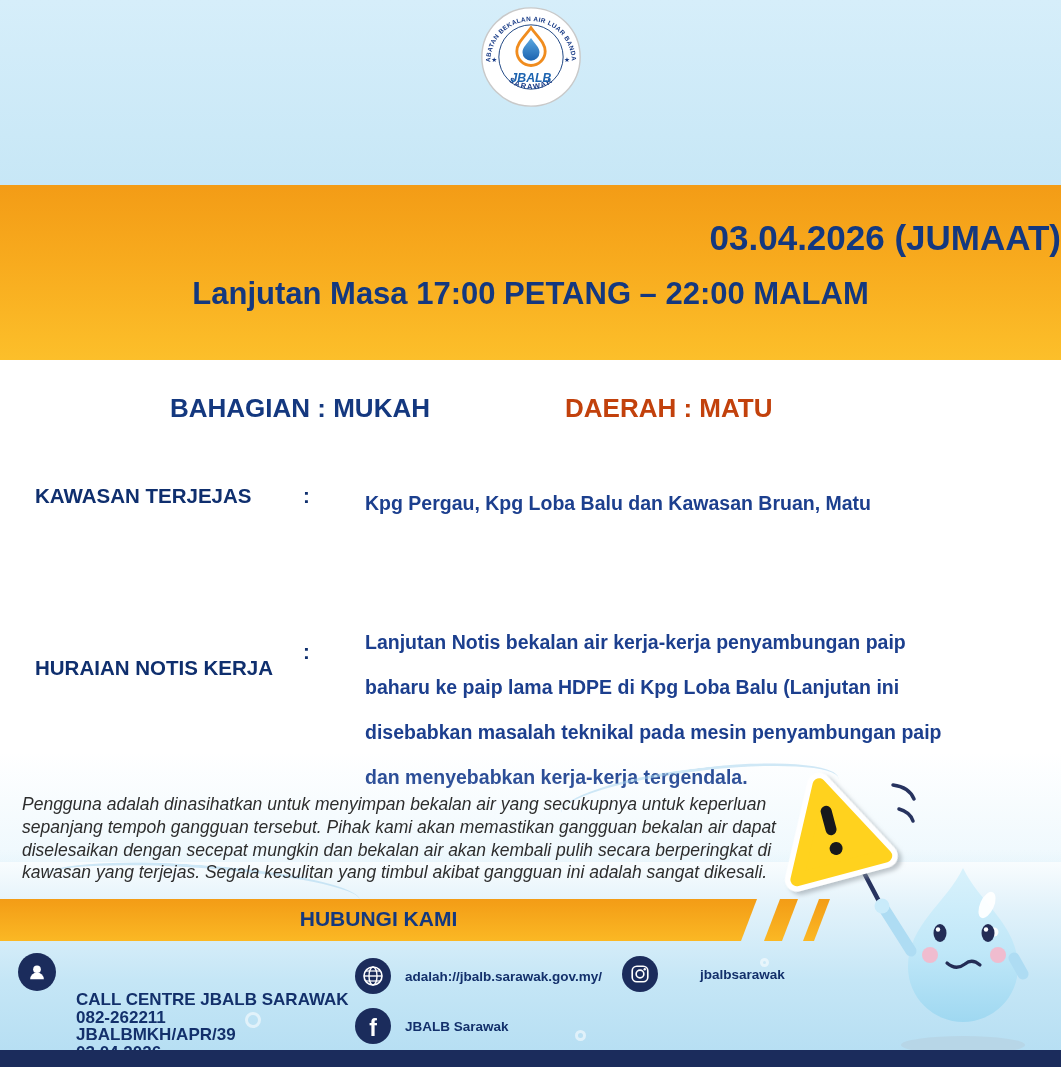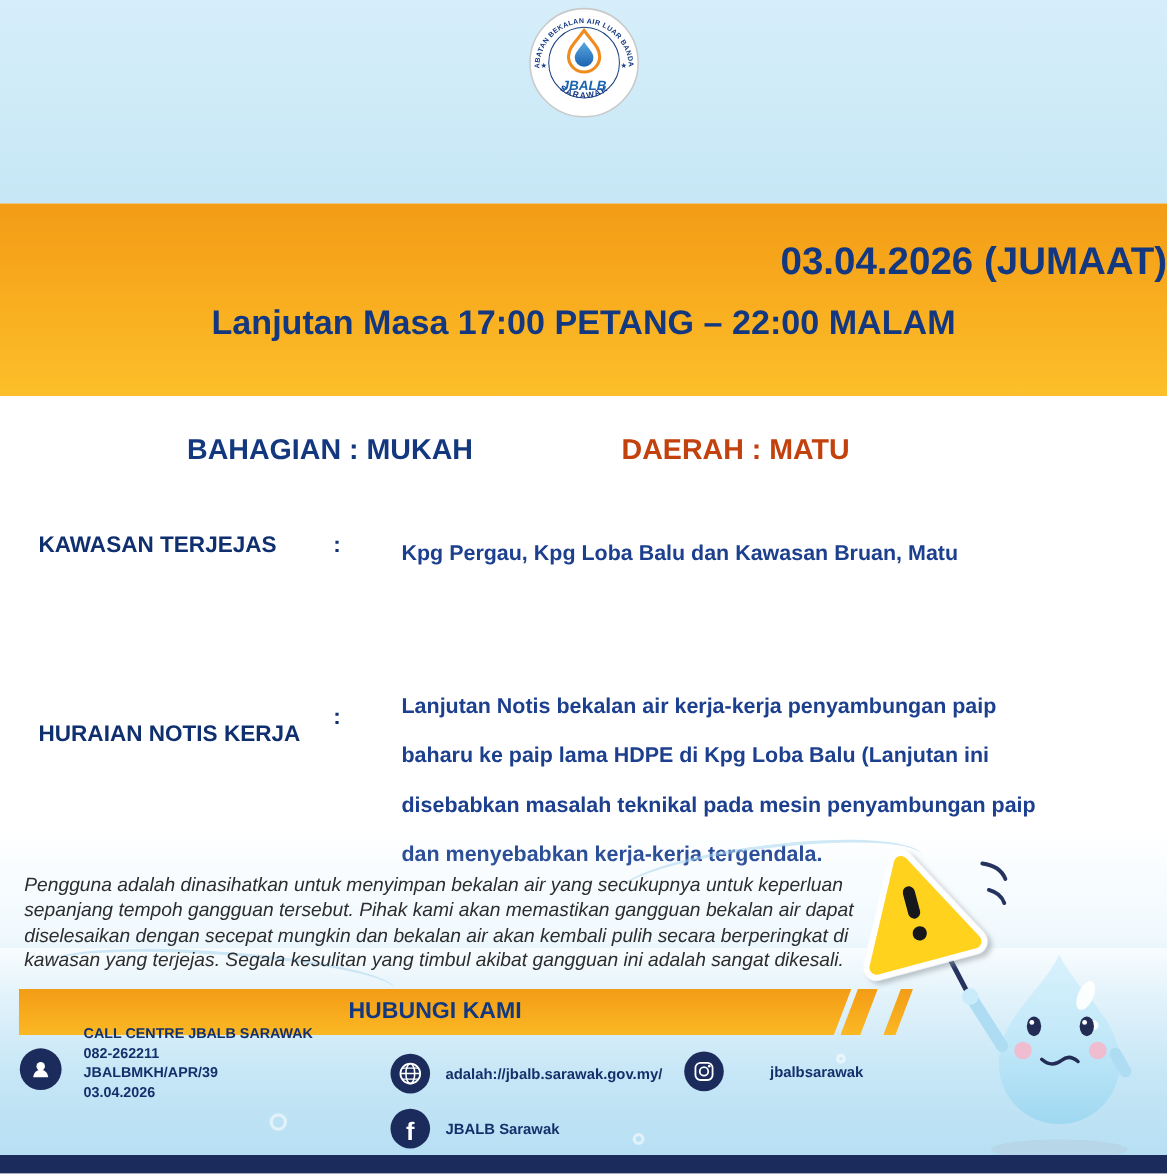--- a/index.html
+++ b/index.html
@@ -56,39 +56,39 @@
   .bubble.b3 { left:760px; top:958px;  width:9px;  height:9px;  }
   .bubble.b4 { left:140px; top:902px;  width:11px; height:11px; }
   .wave { position:absolute; border-radius:50%; border-top:3px solid rgba(170,214,238,.55); z-index:1; }
   .wave.w1 { left:560px; top:768px; width:280px; height:56px; transform:rotate(-7deg); }
   .wave.w2 { left:40px;  top:865px; width:320px; height:48px; transform:rotate(4deg); }
   
   .hubungi-band, .hubungi-stripe-a, .hubungi-stripe-b {
     position:absolute; top:899px; height:42px;
     background:linear-gradient(180deg,#f39c16 0%, #fbb824 100%); z-index:3;
   }
-  .hubungi-band { left:17px; width:757px; clip-path:polygon(0 0, 100% 0, calc(100% - 16px) 100%, 0 100%);padding-left:44px; }
+  .hubungi-band { left:0; width:757px; clip-path:polygon(0 0, 100% 0, calc(100% - 16px) 100%, 0 100%);padding-left:44px; }
   .hubungi-stripe-a { left:764px; width:34px; clip-path:polygon(16px 0, 100% 0, calc(100% - 16px) 100%, 0 100%); }
   .hubungi-stripe-b { left:803px; width:27px; clip-path:polygon(16px 0, 100% 0, calc(100% - 16px) 100%, 0 100%); }
   .hubungi-heading {
     position:absolute; top:8px; left:0; width:100%; text-align:center;
     font-size:21px; font-weight:700; color:#14387f;
   }
   
   .icon-circle {
     position:absolute; width:38px; height:38px; border-radius:50%;
     background:#1b2c5c; display:flex; align-items:center; justify-content:center; z-index:4;
   }
   .ic-person   { left:18px;  top:953px; }
   .ic-globe    { left:355px; top:958px; width:36px; height:36px; }
   .ic-insta    { left:622px; top:956px; width:36px; height:36px; }
   .ic-facebook { left:355px; top:1008px; width:36px; height:36px; }
   .fb-glyph { color:#ffffff; font-weight:700; font-size:23px; line-height:1; transform:translateY(2px); }
   .contact-text { position:absolute; z-index:4; font-weight:700; color:#13306b; }
-  .call-block { left:76px; top:931px; font-size:13px; line-height:17.5px; }
+  .call-block { left:76px; top:991px; font-size:17px; line-height:17.5px; }
   .website-label  { left:405px; top:969px; font-size:13.5px; }
   .insta-label    { left:678px; top:967px; font-size:13.5px;margin-left:22px; }
   .facebook-label { left:405px; top:1019px; font-size:13.5px; }
   
   .mascot { position:absolute; right:0; top:755px; width:310px; height:312px; z-index:5; }
   .bottom-bar { position:absolute; left:0; bottom:0; width:100%; height:17px; background:#1b2c5c; z-index:6; }
 </style>
 </head>
 <body>
 

